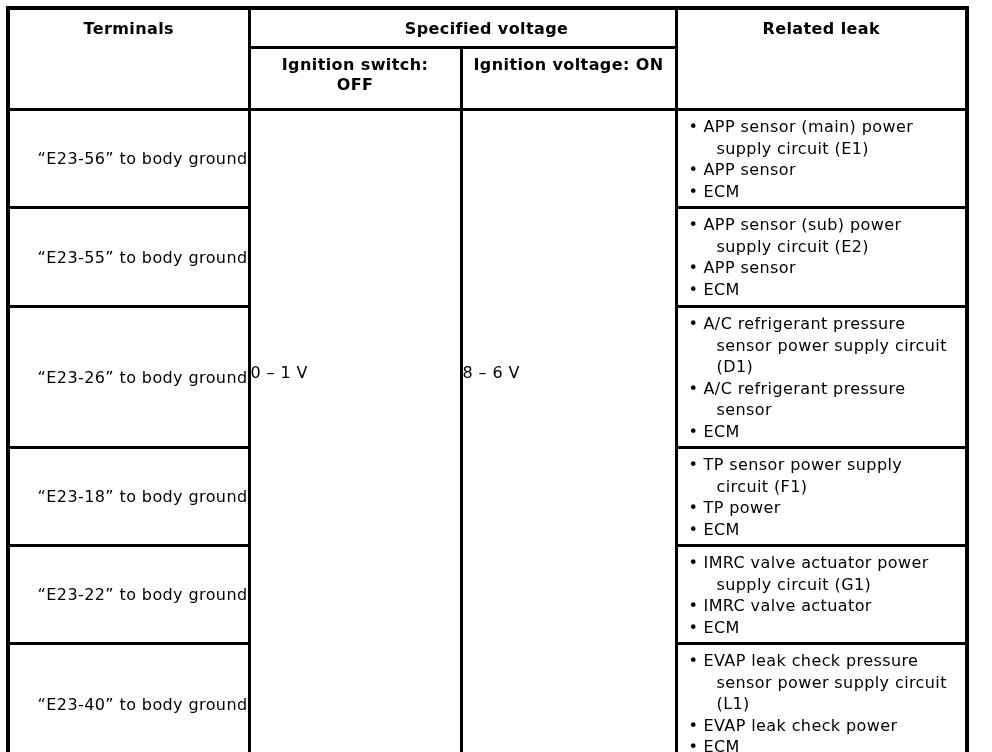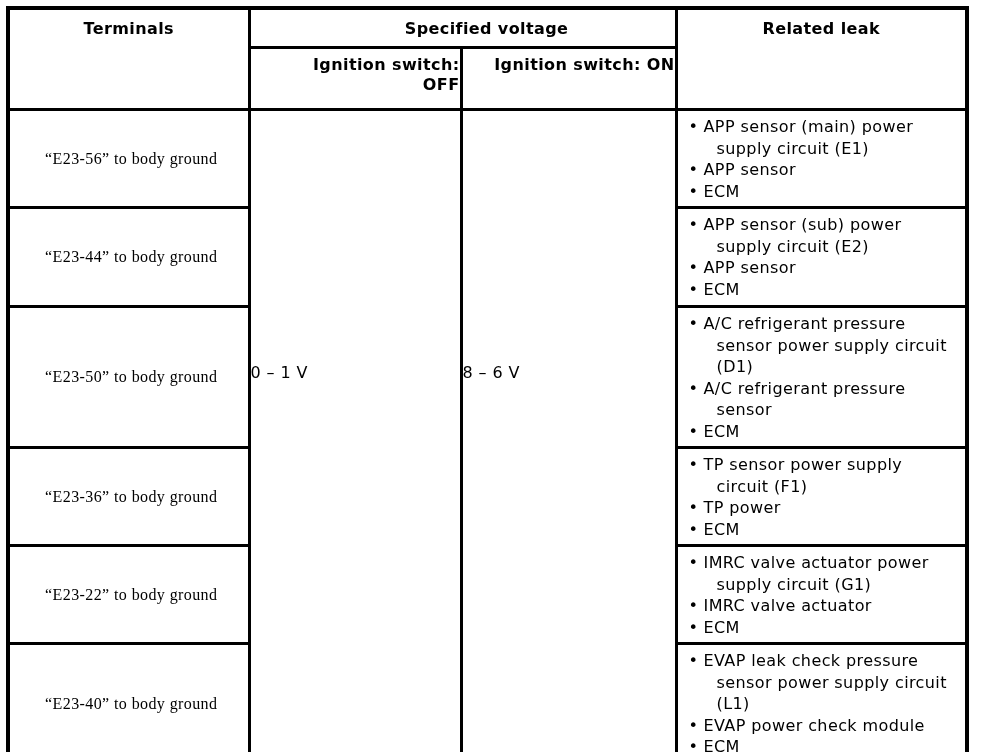--- a/index.html
+++ b/index.html
@@ -47,35 +47,33 @@
     vertical-align: middle;
     height: 36px;
     padding-left: 48px;
   }
   th.h-ign {
     vertical-align: top;
     padding-top: 6px;
     white-space: pre-line;
     line-height: 20px;
     height: 53px;
-    text-align: right;
   }
   
   tr.r0 { height: 95px; }
   tr.r1 { height: 99px; }
   tr.r2 { height: 141px; }
   tr.r3 { height: 98px; }
   tr.r4 { height: 95px; }
   tr.r5 { height: 122px; }
   td.terminal {
     vertical-align: middle;
-    text-align: center;
+    text-align: right;
     padding-left: 5px;
     white-space: nowrap;
-    font-family: Liberation Serif, serif;
   }
   td.voltage {
     vertical-align: top;
   }
   td.voltage .v-wrap {
     padding-top: 252px;
     text-align: left;
   }
   td.related {
     vertical-align: top;
@@ -111,61 +109,61 @@
     </colgroup>
     <thead>
       <tr>
         <th class="h-terminals" rowspan="2">Terminals</th>
         <th class="h-specvolt" colspan="2">Specified voltage</th>
         <th class="h-related" rowspan="2">Related leak</th>
       </tr>
       <tr>
         <th class="h-ign">Ignition switch:
 OFF</th>
-        <th class="h-ign">Ignition switch: ON</th>
+        <th class="h-ign">Ignition voltage: ON</th>
       </tr>
     </thead>
     <tbody>
       <tr class="r0">
         <td class="terminal">“E23-56” to body ground</td>
         <td class="voltage" rowspan="6">
           <div class="v-wrap">0 – 1 V</div>
         </td>
         <td class="voltage" rowspan="6">
           <div class="v-wrap">8 – 6 V</div>
         </td>
         <td class="related">
           <div class="rp-item"><span class="bullet">•</span><span class="rp-text">APP sensor (main) power
 supply circuit (E1)</span></div>
           <div class="rp-item"><span class="bullet">•</span><span class="rp-text">APP sensor</span></div>
           <div class="rp-item"><span class="bullet">•</span><span class="rp-text">ECM</span></div>
         </td>
       </tr>
       <tr class="r1">
-        <td class="terminal">“E23-44” to body ground</td>
+        <td class="terminal">“E23-55” to body ground</td>
         <td class="related">
           <div class="rp-item"><span class="bullet">•</span><span class="rp-text">APP sensor (sub) power
 supply circuit (E2)</span></div>
           <div class="rp-item"><span class="bullet">•</span><span class="rp-text">APP sensor</span></div>
           <div class="rp-item"><span class="bullet">•</span><span class="rp-text">ECM</span></div>
         </td>
       </tr>
       <tr class="r2">
-        <td class="terminal">“E23-50” to body ground</td>
+        <td class="terminal">“E23-26” to body ground</td>
         <td class="related">
           <div class="rp-item"><span class="bullet">•</span><span class="rp-text">A/C refrigerant pressure
 sensor power supply circuit
 (D1)</span></div>
           <div class="rp-item"><span class="bullet">•</span><span class="rp-text">A/C refrigerant pressure
 sensor</span></div>
           <div class="rp-item"><span class="bullet">•</span><span class="rp-text">ECM</span></div>
         </td>
       </tr>
       <tr class="r3">
-        <td class="terminal">“E23-36” to body ground</td>
+        <td class="terminal">“E23-18” to body ground</td>
         <td class="related">
           <div class="rp-item"><span class="bullet">•</span><span class="rp-text">TP sensor power supply
 circuit (F1)</span></div>
           <div class="rp-item"><span class="bullet">•</span><span class="rp-text">TP power</span></div>
           <div class="rp-item"><span class="bullet">•</span><span class="rp-text">ECM</span></div>
         </td>
       </tr>
       <tr class="r4">
         <td class="terminal">“E23-22” to body ground</td>
         <td class="related">
@@ -174,19 +172,19 @@
           <div class="rp-item"><span class="bullet">•</span><span class="rp-text">IMRC valve actuator</span></div>
           <div class="rp-item"><span class="bullet">•</span><span class="rp-text">ECM</span></div>
         </td>
       </tr>
       <tr class="r5">
         <td class="terminal">“E23-40” to body ground</td>
         <td class="related">
           <div class="rp-item"><span class="bullet">•</span><span class="rp-text">EVAP leak check pressure
 sensor power supply circuit
 (L1)</span></div>
-          <div class="rp-item"><span class="bullet">•</span><span class="rp-text">EVAP power check module</span></div>
+          <div class="rp-item"><span class="bullet">•</span><span class="rp-text">EVAP leak check power</span></div>
           <div class="rp-item"><span class="bullet">•</span><span class="rp-text">ECM</span></div>
         </td>
       </tr>
     </tbody>
   </table>
 </div>
 
 </body></html>

